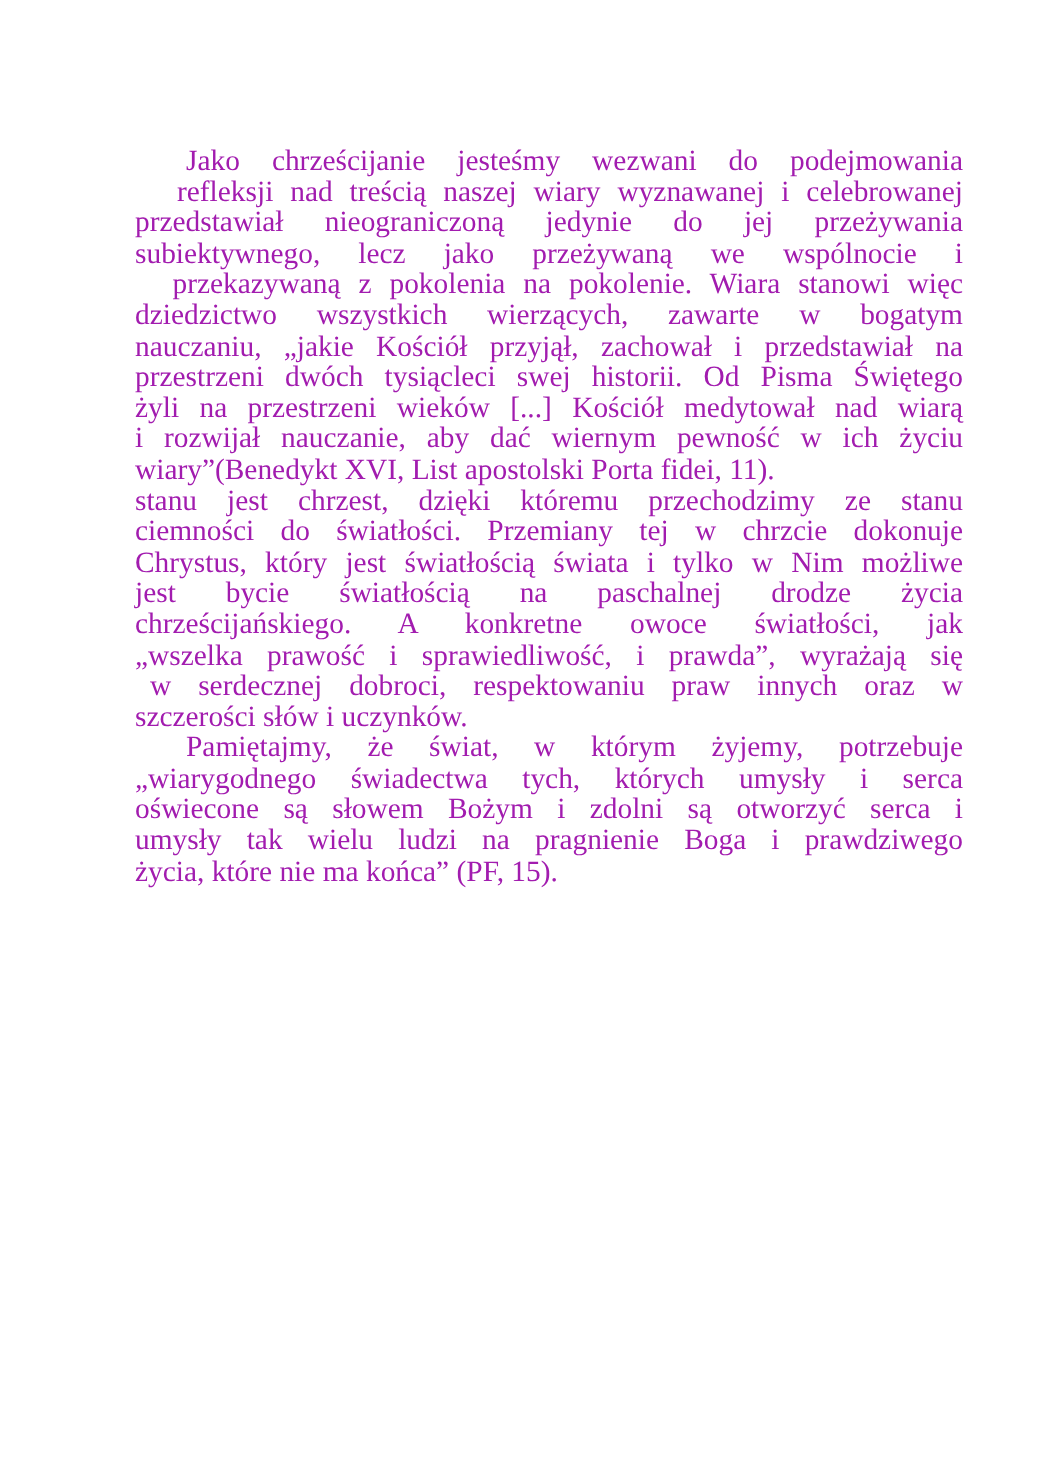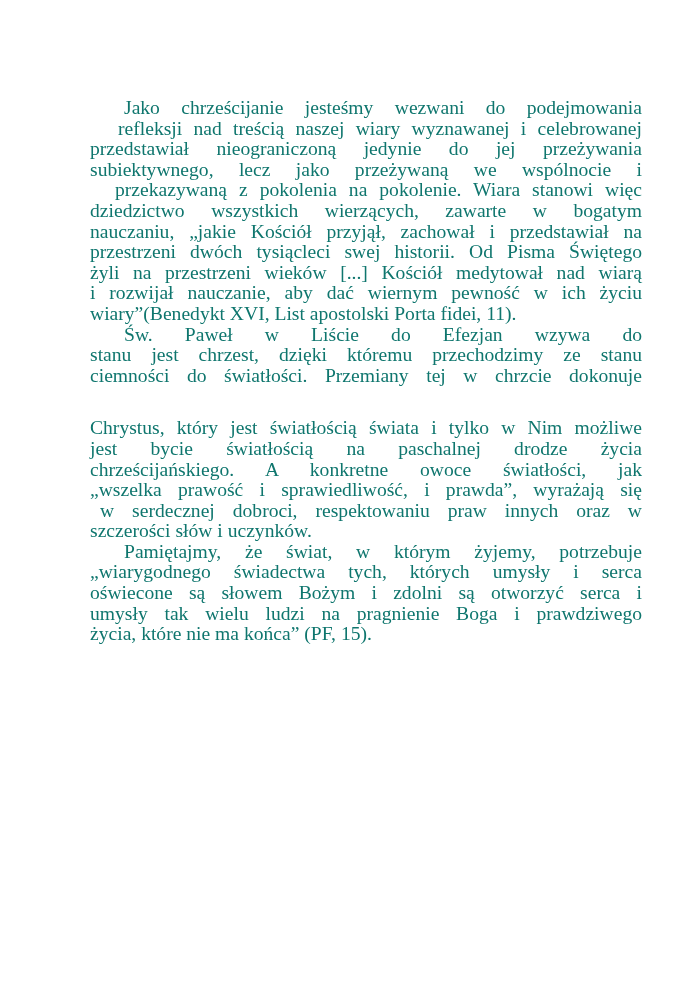--- a/index.html
+++ b/index.html
@@ -5,21 +5,21 @@
   html, body { margin: 0; padding: 0; background: #ffffff; }
   body { width: 700px; height: 981px; position: relative; overflow: hidden; }
   .page {
     position: absolute;
     left: 90px;
     top: 98px;
     width: 552px;
     font-family: "Liberation Serif", "DejaVu Serif", serif;
     font-size: 19.6px;
     line-height: 20.6px;
-    color: #0f766e;
+    color: #a21caf;
   }
   .line {
     display: block;
     height: 20.6px;
     white-space: nowrap;
     text-align: justify;
     text-align-last: justify;
     overflow: visible;
   }
   .line.last { text-align-last: left; }
@@ -36,24 +36,23 @@
     <span class="line" style="white-space: nowrap;">subiektywnego, lecz jako przeżywaną we wspólnocie i</span>
     <span class="line" style="white-space: nowrap; margin-left: 25px;">przekazywaną z pokolenia na pokolenie. Wiara stanowi więc</span>
     <span class="line" style="white-space: nowrap;">dziedzictwo wszystkich wierzących, zawarte w bogatym</span>
     <span class="line" style="white-space: nowrap;">nauczaniu, „jakie Kościół przyjął, zachował i przedstawiał na</span>
     <span class="line" style="white-space: nowrap;">przestrzeni dwóch tysiącleci swej historii. Od Pisma Świętego</span>
     <span class="line" style="white-space: nowrap;">żyli na przestrzeni wieków [...] Kościół medytował nad wiarą</span>
     <span class="line" style="white-space: nowrap;">i rozwijał nauczanie, aby dać wiernym pewność w ich życiu</span>
     <span class="line last">wiary”(Benedykt XVI, List apostolski Porta fidei, 11).</span>
   </div>
   <div>
-    <span class="line indent" style="white-space: nowrap;">Św. Paweł w Liście do Efezjan wzywa do</span>
     <span class="line" style="white-space: nowrap;">stanu jest chrzest, dzięki któremu przechodzimy ze stanu</span>
     <span class="line" style="white-space: nowrap;">ciemności do światłości. Przemiany tej w chrzcie dokonuje</span>
-    <span class="line" style="white-space: nowrap; margin-top: 32px;">Chrystus, który jest światłością świata i tylko w Nim możliwe</span>
+    <span class="line" style="white-space: nowrap;">Chrystus, który jest światłością świata i tylko w Nim możliwe</span>
     <span class="line" style="white-space: nowrap;">jest bycie światłością na paschalnej drodze życia</span>
     <span class="line" style="white-space: nowrap;">chrześcijańskiego. A konkretne owoce światłości, jak</span>
     <span class="line" style="white-space: nowrap;">„wszelka prawość i sprawiedliwość, i prawda”, wyrażają się</span>
     <span class="line" style="white-space: nowrap; margin-left: 10px;">w serdecznej dobroci, respektowaniu praw innych oraz w</span>
     <span class="line last">szczerości słów i uczynków.</span>
   </div>
   <div>
     <span class="line indent" style="white-space: nowrap;">Pamiętajmy, że świat, w którym żyjemy, potrzebuje</span>
     <span class="line" style="white-space: nowrap;">„wiarygodnego świadectwa tych, których umysły i serca</span>
     <span class="line" style="white-space: nowrap;">oświecone są słowem Bożym i zdolni są otworzyć serca i</span>

